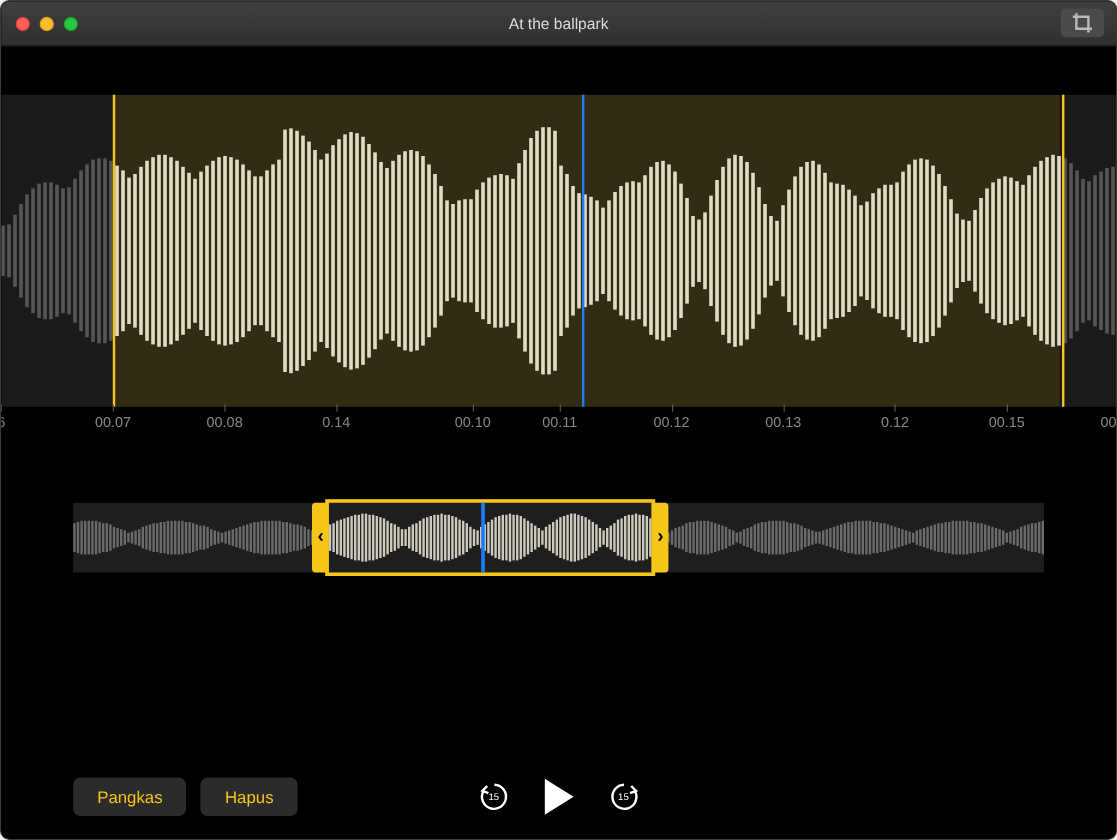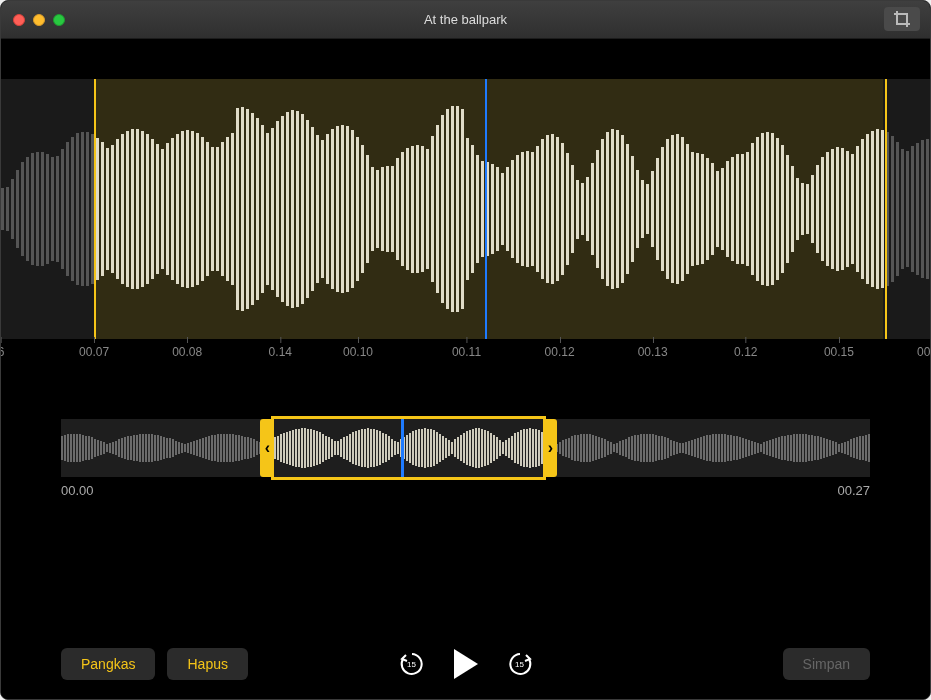--- a/index.html
+++ b/index.html
@@ -445,21 +445,21 @@
         <div class="trim-handle" id="th-right" style="left: 884.45px;"></div>
         <div class="playhead" id="ph-main" style="left: 484.12px;"></div>
       </div>
     </div>
 
     <div class="ruler" id="ruler">
         <span style="left: 0px;">6</span>
         <span style="left: 93.1px;">00.07</span>
         <span style="left: 186.2px;">00.08</span>
         <span style="left: 279.3px;">0.14</span>
-        <span style="left: 357px;">00.10</span>
+        <span style="left: 393px;">00.10</span>
         <span style="left: 465.5px;">00.11</span>
         <span style="left: 558.6px;">00.12</span>
         <span style="left: 651.7px;">00.13</span>
         <span style="left: 744.8px;">0.12</span>
         <span style="left: 837.9px;">00.15</span>
         <span style="left: 931px;">00.16</span>
       </div>
 
     <div class="overview">
       <div class="ov-bars" id="ov-bars">
@@ -734,24 +734,20 @@
           <div class="ov-bar" style="height: 26.0275px; background: rgb(107, 107, 107);"></div>
           <div class="ov-bar" style="height: 27.0163px; background: rgb(107, 107, 107);"></div>
         </div>
       <div class="ov-sel" id="ov-sel" style="left: 26%; right: 40%;">
         <div class="ov-handle left">‹</div>
         <div class="ov-handle right">›</div>
       </div>
       <div class="ov-playhead" id="ov-ph" style="left: 42%;"></div>
     </div>
 
-    <div class="ov-labels">
-      <span>00.00</span>
-      <span>00.27</span>
-    </div>
 
 
     <div class="toolbar">
       <button class="btn">Pangkas</button>
       <button class="btn">Hapus</button>
       <div class="spacer"></div>
 
       <div class="transport">
         <div class="skip">
           <svg width="28" height="28" viewBox="0 0 28 28">
@@ -764,17 +760,16 @@
         <div class="skip">
           <svg width="28" height="28" viewBox="0 0 28 28">
             <path d="M14 4 A10 10 0 1 0 23 9" stroke="#fff" stroke-width="2" fill="none"></path>
             <path d="M20 5 L24 9 L19 11" stroke="#fff" stroke-width="2" fill="none"></path>
           </svg>
           <span class="skip-label">15</span>
         </div>
       </div>
 
       <div class="spacer"></div>
-      <button class="btn gray disabled">Simpan</button>
     </div>
 
   </div>
 </div>
 
 </body></html>

